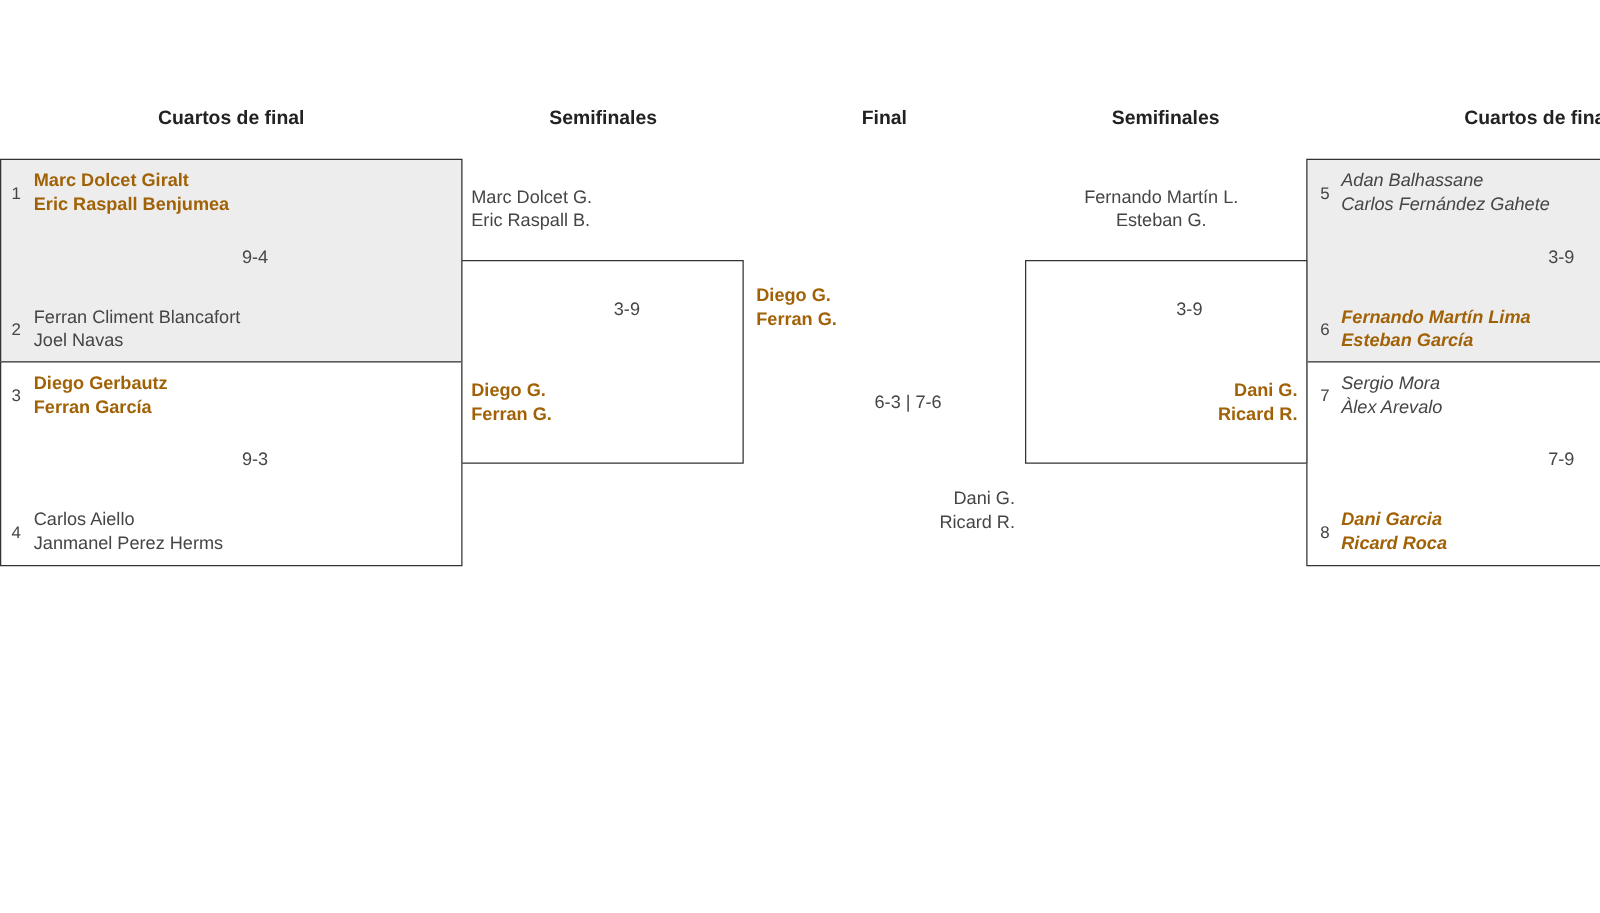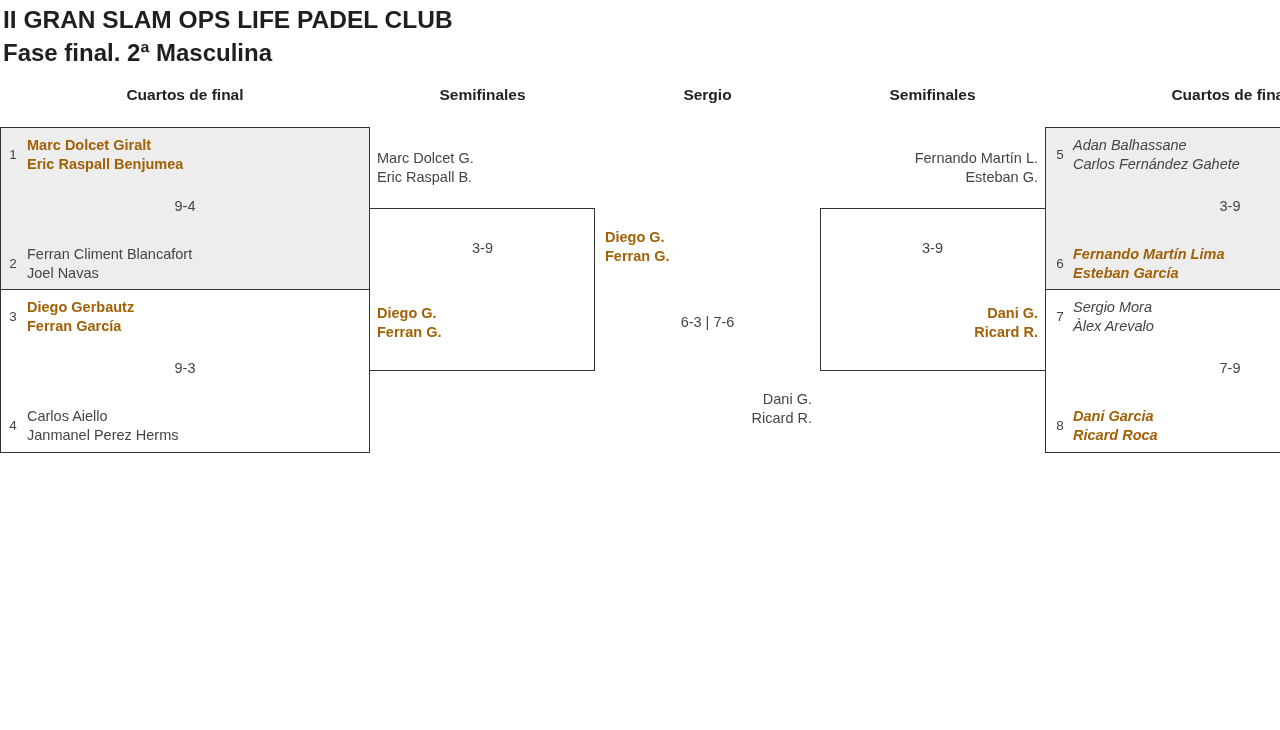--- a/index.html
+++ b/index.html
@@ -37,58 +37,54 @@
 
   .seed{
     position:absolute;width:16px;font-size:13.5px;line-height:19px;
     color:#454545;text-align:center;
   }
   .team{
     position:absolute;font-size:14.5px;line-height:19px;color:#454545;white-space:nowrap;
   }
   .team.w{font-weight:700;color:#a16207;}
   .score{
-    position:absolute;font-size:14.5px;line-height:19px;color:#454545;text-align:center;
+    position:absolute;font-size:14.5px;line-height:19px;color:#454545;text-align:center;margin-left:19px;
   }
   
   .qf .seed.s-top{left:4px;top:17px;}
   .qf .seed.s-bot{left:4px;top:126px;}
   .qf.rightside .seed.s-top,.qf.rightside .seed.s-bot{left:6px;}
   .qf .team.t-top{left:26px;top:8px;}
   .qf .team.t-bot{left:26px;top:117px;}
   .qf.rightside .team.t-top,.qf.rightside .team.t-bot{left:27px;font-style:italic;}
   .qf .score{left:0;top:69px;width:100%;}
 
   
   .sfl-top{left:377px;top:149px;}
   .sfl-score{left:370px;top:239px;width:225px;}
   .sfl-bot{left:377px;top:304px;}
-  .sfr-top{left:820px;top:149px;width:218px;text-align:right;}
+  .sfr-top{left:820px;top:149px;width:218px;text-align:center;}
   .sfr-score{left:820px;top:239px;width:225px;}
   .sfr-bot{left:820px;top:304px;width:218px;text-align:right;}
 
   
   .fin-winner{left:605px;top:228px;}
   .fin-score{left:595px;top:313px;width:225px;}
   .fin-runner{left:612px;top:390px;width:200px;text-align:right;}
 </style>
 </head>
 <body>
 
 <div id="app">
 
-  <div class="title">
-    <div class="t1">II GRAN SLAM OPS LIFE PADEL CLUB</div>
-    <div class="t2">Fase final. 2ª Masculina</div>
-  </div>
 
 
   <div class="col-header ch-qf-left">Cuartos de final</div>
   <div class="col-header ch-sf-left">Semifinales</div>
-  <div class="col-header ch-final">Sergio</div>
+  <div class="col-header ch-final">Final</div>
   <div class="col-header ch-sf-right">Semifinales</div>
   <div class="col-header ch-qf-right">Cuartos de final</div>
 
   <div class="box qf qf-l1 hl">
     <div class="seed s-top">1</div>
     <div class="team t-top w">
       <div>Marc Dolcet Giralt</div>
       <div>Eric Raspall Benjumea</div>
     </div>
     <div class="score">9-4</div>

